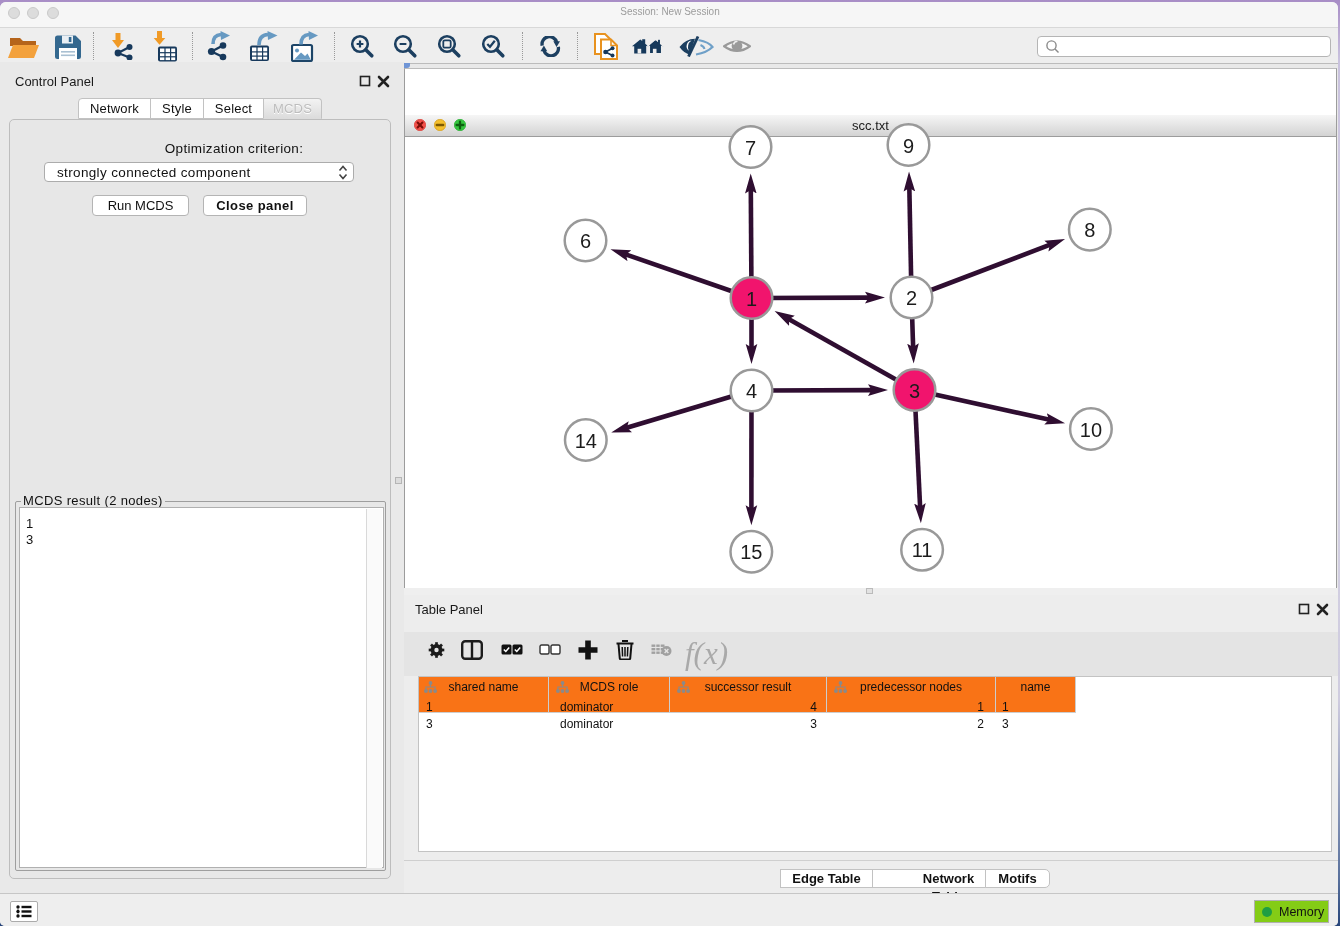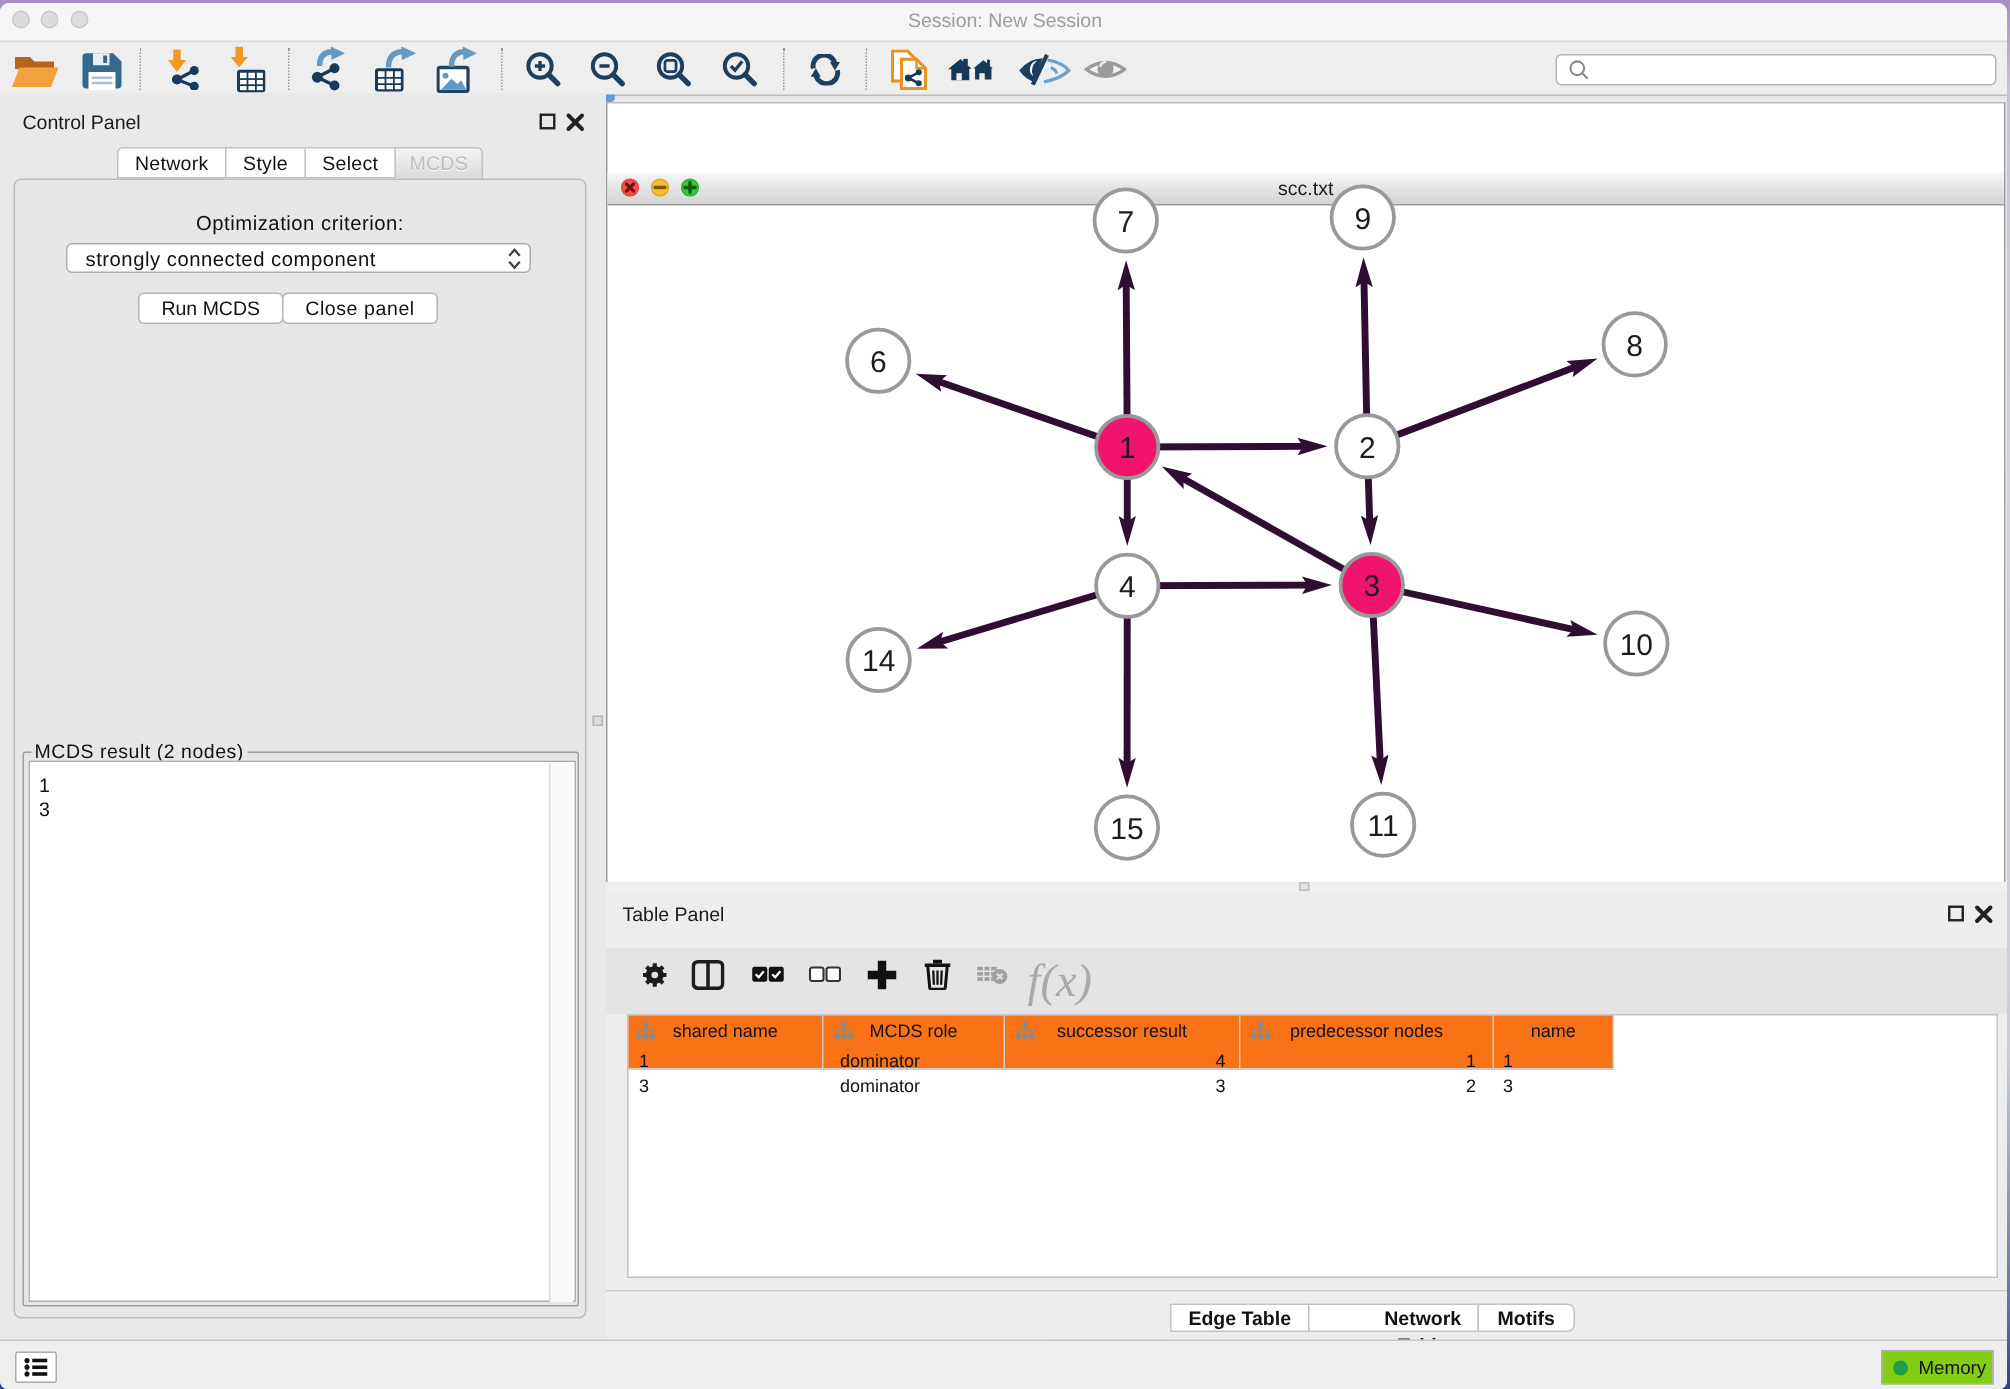--- a/index.html
+++ b/index.html
@@ -3,21 +3,21 @@
 <style>
   html,body{margin:0;padding:0;}
   body{width:1340px;height:926px;overflow:hidden;font-family:"Liberation Sans",sans-serif;position:relative;
     background:linear-gradient(180deg,#a88dc6 0px,#c9c2de 60px,#d6d2e5 320px,#cfccdf 700px,#58709c 880px,#27457a 926px);}
   .abs{position:absolute;}
   #win{position:absolute;left:0;top:2px;width:1338px;height:924px;background:#e9e9e9;
     border-radius:6px 6px 5px 5px;overflow:hidden;}
   
   #titlebar{position:absolute;left:0;top:0;width:100%;height:25px;background:#f6f6f6;border-bottom:1px solid #d8d8d8;}
   .tl{position:absolute;top:5px;width:12px;height:12px;border-radius:50%;background:#dcdcdc;border:1px solid #c9c9c9;box-sizing:border-box;}
-  #wtitle{position:absolute;top:4px;left:0;width:1340px;text-align:center;font-size:13px;color:#9c9c9c;}
+  #wtitle{position:absolute;top:4px;left:0;width:1340px;text-align:center;font-size:10px;color:#9c9c9c;}
   
   #toolbar{position:absolute;left:0;top:26px;width:100%;height:35px;background:#eeeeee;border-bottom:1px solid #bcbcbc;}
   .sep{position:absolute;top:4px;height:28px;width:0;border-left:1px dotted #999;}
   #search{position:absolute;left:1037px;top:8px;width:292px;height:19px;background:#fff;border:1px solid #b5b5b5;border-radius:4px;}
   
   #leftpanel{position:absolute;left:0;top:60px;width:405px;height:831px;background:#e9e9e9;}
   .tab{position:absolute;top:36px;height:21px;background:#fff;border:1px solid #c2c2c2;box-sizing:border-box;
     font-size:13px;color:#111;text-align:center;line-height:20px;letter-spacing:0.2px;}
   #pane{position:absolute;left:9px;top:57px;width:382px;height:760px;background:#e7e7e7;border:1px solid #bdbdbd;border-radius:5px;box-sizing:border-box;}
   .btn{position:absolute;background:#fff;border:1px solid #b4b4b4;border-radius:4px;box-sizing:border-box;
@@ -194,30 +194,30 @@
     <div style="position:absolute;left:15px;top:12px;font-size:13px;color:#1a1a1a;">Control Panel</div>
     <svg class="abs" style="left:358px;top:13px" width="34" height="13" viewBox="0 0 34 13">
         <rect x="2.5" y="1.5" width="9" height="9" fill="none" stroke="#222" stroke-width="1.6"></rect>
         <path d="M21,2 L30,11 M30,2 L21,11" stroke="#222" stroke-width="2.6" stroke-linecap="round"></path>
       </svg>
     <div class="tab" style="left:78px;width:73px;border-radius:4px 0 0 0;">Network</div>
     <div class="tab" style="left:150px;width:54px;">Style</div>
     <div class="tab" style="left:203px;width:61px;">Select</div>
     <div class="tab" style="left:263px;width:59px;border-radius:0 4px 0 0;background:linear-gradient(180deg,#f3f3f3,#dcdcdc);color:#bdbdbd;text-shadow:0 1px 0 #fff;border-bottom-color:#dcdcdc;">MCDS</div>
     <div id="pane"></div>
-    <div style="position:absolute;left:0;top:78.5px;width:400px;text-align:center;font-size:13.5px;letter-spacing:0.35px;color:#111;">Optimization criterion:</div>
+    <div style="position:absolute;left:0;top:78.5px;width:400px;text-align:center;font-size:13.5px;letter-spacing:0.35px;color:#111;padding-left:34px;">Optimization criterion:</div>
     <div style="position:absolute;left:44px;top:100px;width:310px;height:20px;background:#fff;border:1px solid #acacac;border-radius:4px;box-sizing:border-box;">
       <div style="position:absolute;left:12px;top:1px;font-size:13.5px;letter-spacing:0.35px;color:#111;line-height:18px;">strongly connected component</div>
       <svg style="position:absolute;right:5px;top:2px" width="10" height="15" viewBox="0 0 10 15">
           <path d="M1.5,5.5 L5,1.5 L8.5,5.5" fill="none" stroke="#444" stroke-width="1.6"></path>
           <path d="M1.5,9.5 L5,13.5 L8.5,9.5" fill="none" stroke="#444" stroke-width="1.6"></path>
         </svg>
     </div>
     <div class="btn" style="left:92px;top:133px;width:97px;height:21px;">Run MCDS</div>
-    <div class="btn" style="left:188px;top:133px;width:104px;height:21px;letter-spacing:0.4px;">Close panel</div>
+    <div class="btn" style="left:203px;top:133px;width:104px;height:21px;letter-spacing:0.4px;font-weight:bold;">Close panel</div>
 
     <div style="position:absolute;left:15px;top:439px;width:371px;height:370px;border:1px solid #9e9e9e;border-radius:2px;box-sizing:border-box;"></div>
     <div style="position:absolute;left:21px;top:431px;background:#e7e7e7;padding:0 2px;font-size:13px;letter-spacing:0.35px;color:#111;">MCDS result (2 nodes)</div>
     <div style="position:absolute;left:19px;top:445px;width:365px;height:361px;background:#fff;border:1px solid #b0b0b0;box-sizing:border-box;">
       <div style="position:absolute;left:6px;top:8px;font-size:13px;color:#111;line-height:16px;">1<br>3</div>
       <div style="position:absolute;right:1px;top:1px;width:15px;height:359px;background:#fafafa;border-left:1px solid #d9d9d9;"></div>
     </div>
   </div>
 
   <div style="position:absolute;left:395px;top:475px;width:7px;height:7px;background:#dcdcdc;border:1px solid #b5b5b5;box-sizing:border-box;"></div>

